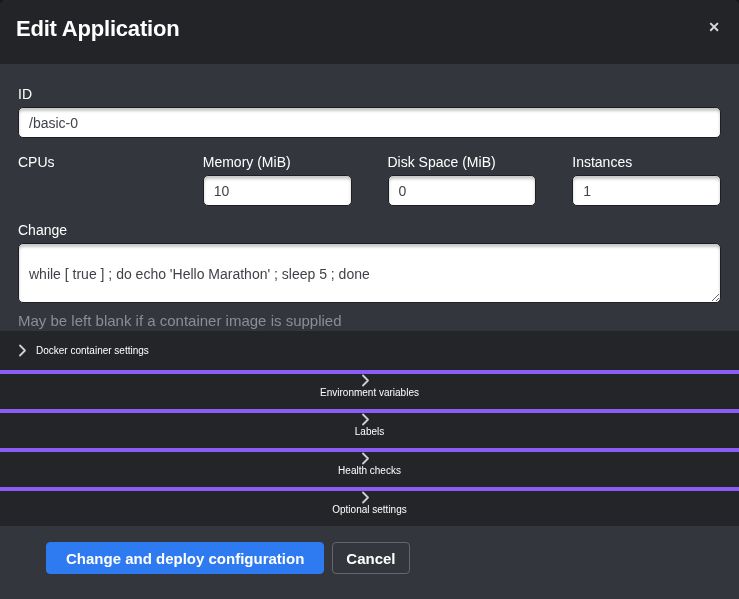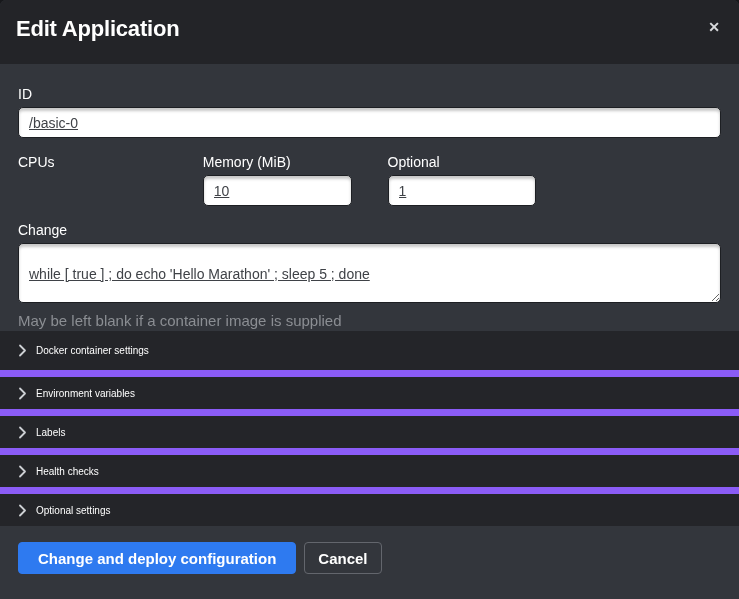--- a/index.html
+++ b/index.html
@@ -60,21 +60,20 @@
   .text-input, .text-area {
     width: 100%;
     background: #ffffff;
     border: 1px solid #1d1f23;
     border-radius: 5px;
     box-shadow: inset 0 3px 3px rgba(0,0,0,0.22);
     color: #3f4247;
     font-family: "Liberation Sans", "DejaVu Sans", sans-serif;
     font-size: 14px;
     padding: 0 10px;
-    text-decoration: underline;
   }
   .text-input { height: 31px; }
   .text-area {
     height: 60px;
     padding: 21px 10px;
     resize: vertical;
     line-height: 1.35;
   }
   .field-row { margin-top: 16px; }
   .grid-4 {
@@ -93,40 +92,41 @@
     background: #242529;
     flex: 0 0 auto;
   }
   .accordion-row {
     height: 39px;
     display: flex;
     align-items: center;
     padding: 0 18px;
     cursor: pointer;
   }
-  .accordion-row + .accordion-row { border-top: 7px solid #8b5cf6; }
+  .accordion-row + .accordion-row { border-top: 4px solid #8b5cf6; flex-direction: column; }
   .chevron {
     width: 9px; height: 13px;
     margin-right: 9px;
     flex: 0 0 auto;
     display: inline-block;
   }
   .accordion-label {
     color: #ffffff;
     font-size: 10px;
     font-weight: 400;
   }
   
   .modal-footer {
     background: #33363c;
     flex: 1 1 auto;
     padding: 16px 18px;
     display: flex;
     align-items: flex-start;
     gap: 8px;
+    margin-left: 28px;
   }
   .btn {
     height: 32px;
     border-radius: 4px;
     font-family: "Liberation Sans", "DejaVu Sans", sans-serif;
     font-size: 15px;
     font-weight: 700;
     cursor: pointer;
     padding: 0 19px;
   }
@@ -161,21 +161,25 @@
 
     <div class="field-row grid-4">
       <div>
         <label class="field-label">CPUs</label>
       </div>
       <div>
         <label class="field-label">Memory (MiB)</label>
         <input class="text-input" type="text" value="10" style="">
       </div>
       <div>
-        <label class="field-label">Optional</label>
+        <label class="field-label">Disk Space (MiB)</label>
+        <input class="text-input" type="text" value="0" style="">
+      </div>
+      <div>
+        <label class="field-label">Instances</label>
         <input class="text-input" type="text" value="1" style="">
       </div>
     </div>
 
     <div class="field-row">
       <label class="field-label">Change</label>
       <textarea class="text-area" style="">while [ true ] ; do echo 'Hello Marathon' ; sleep 5 ; done</textarea>
       <div class="help-text">May be left blank if a container image is supplied</div>
     </div>
 

